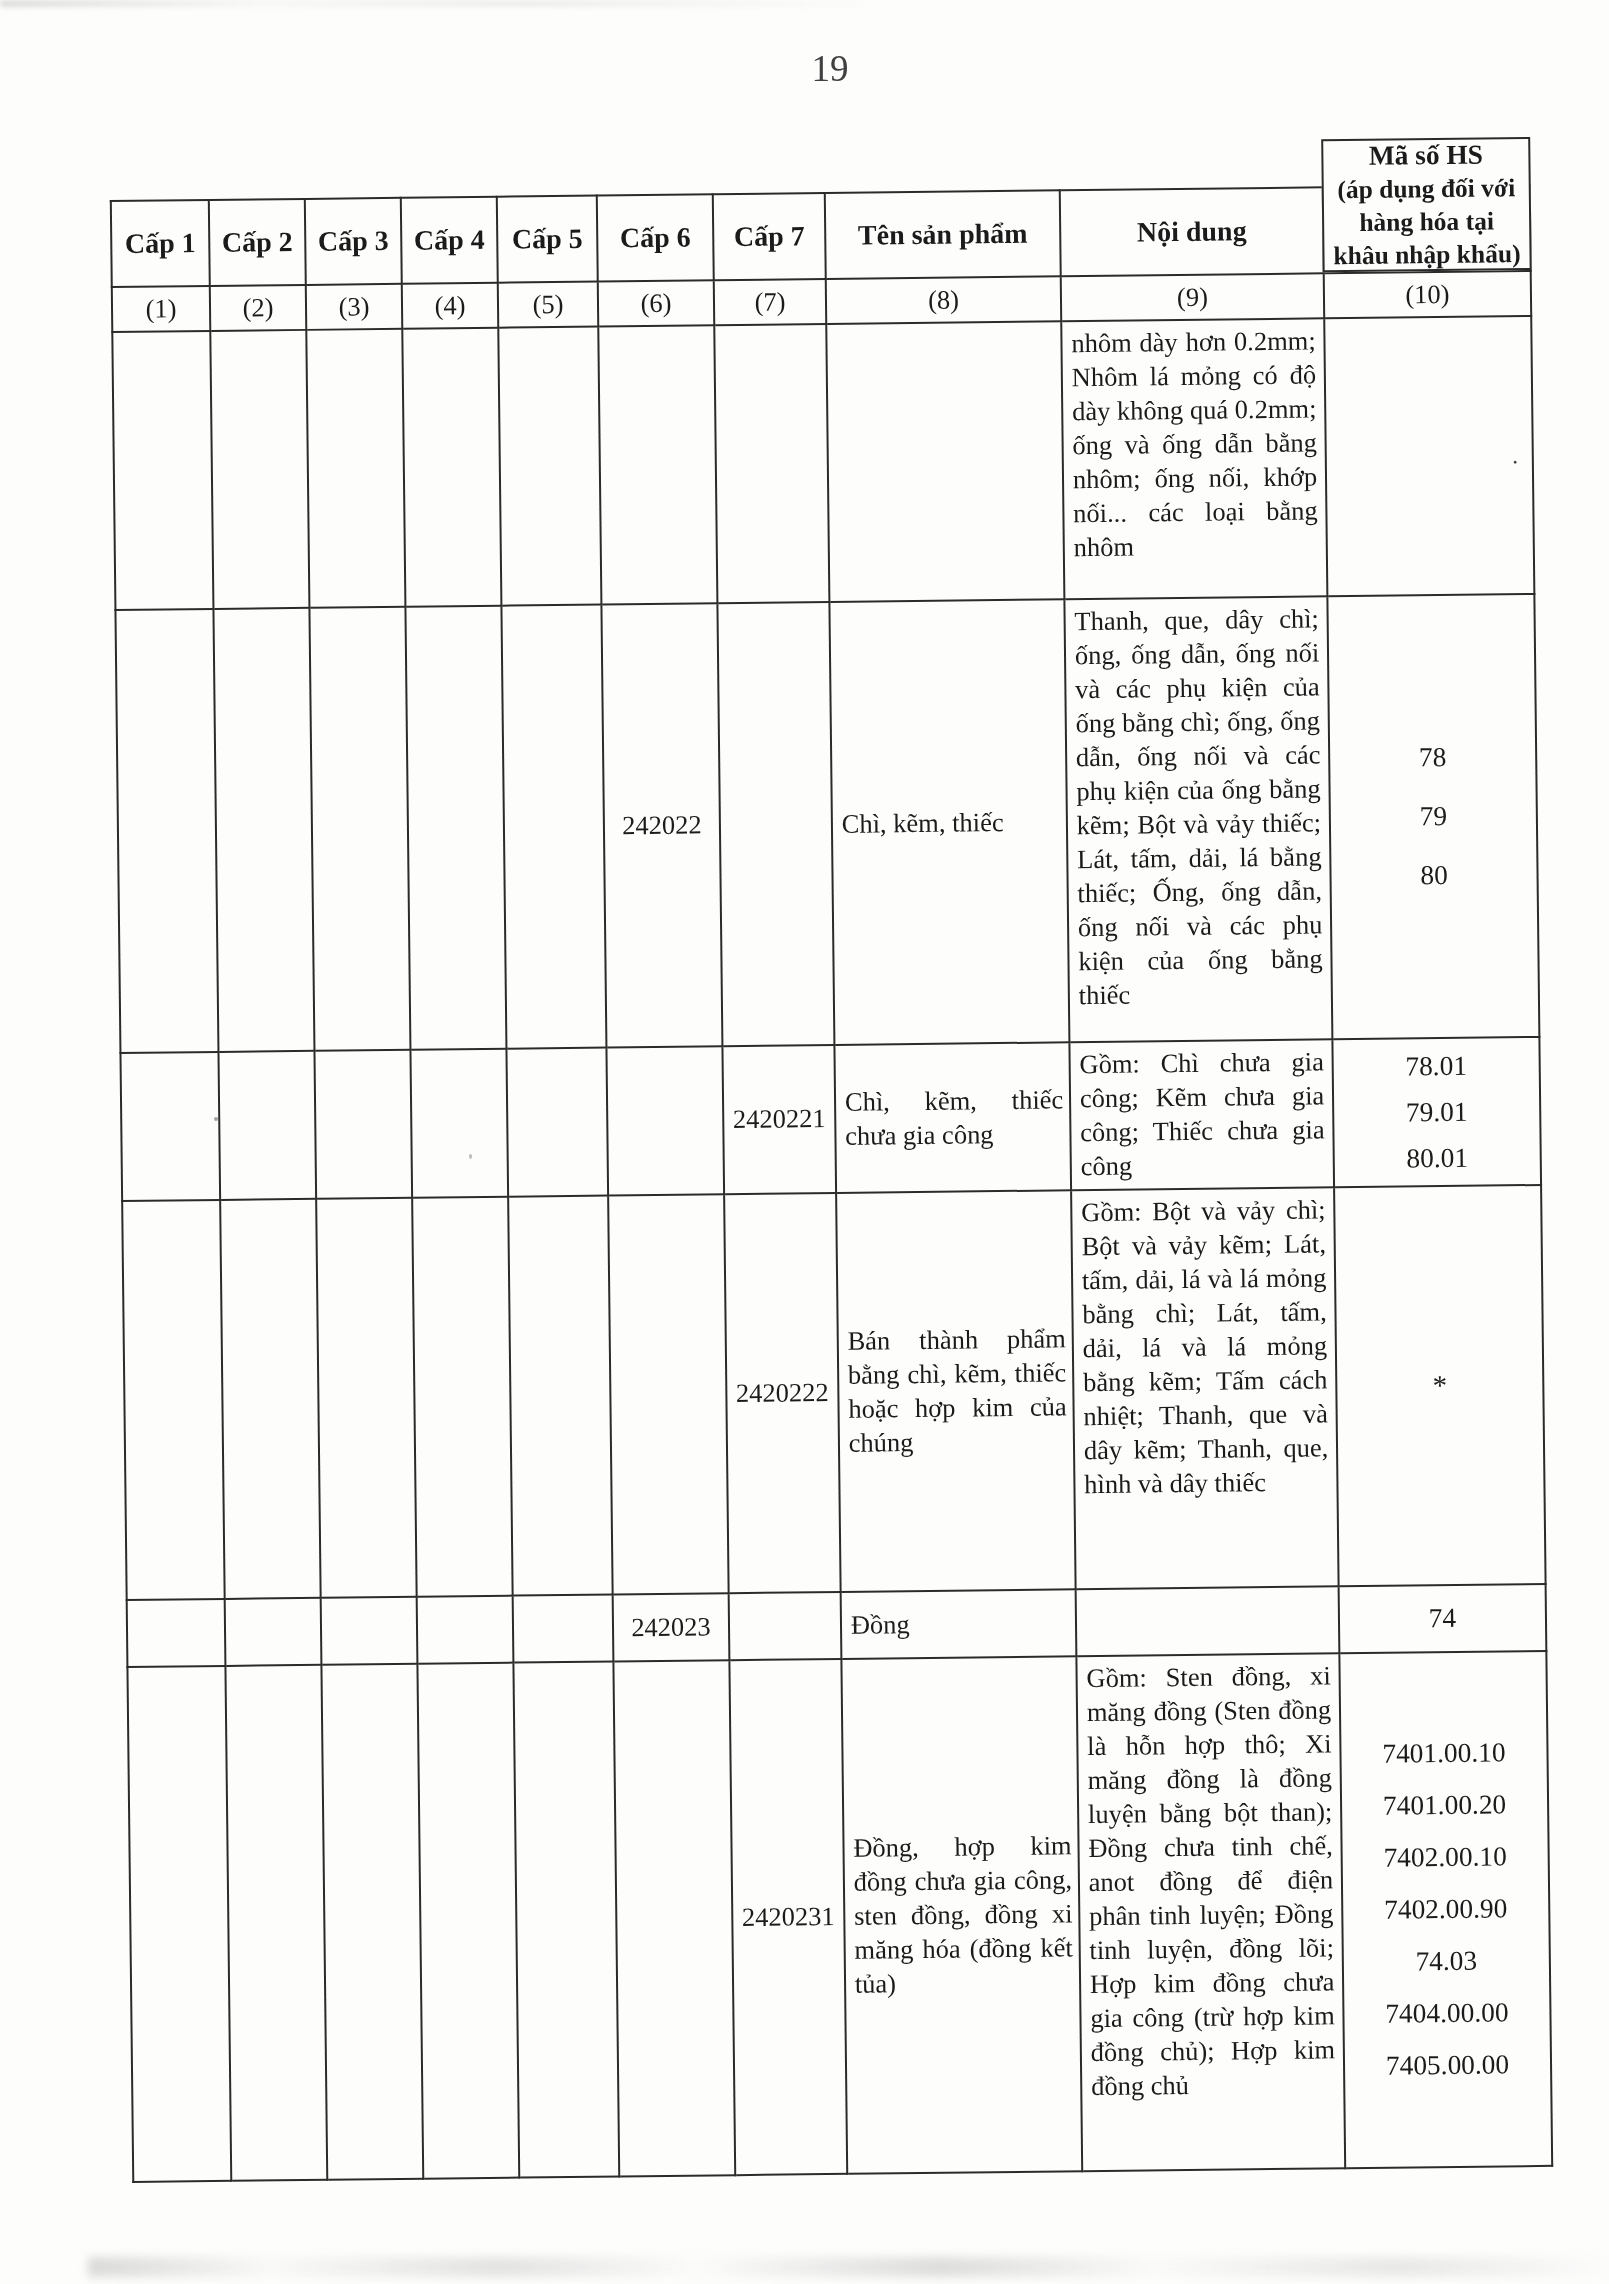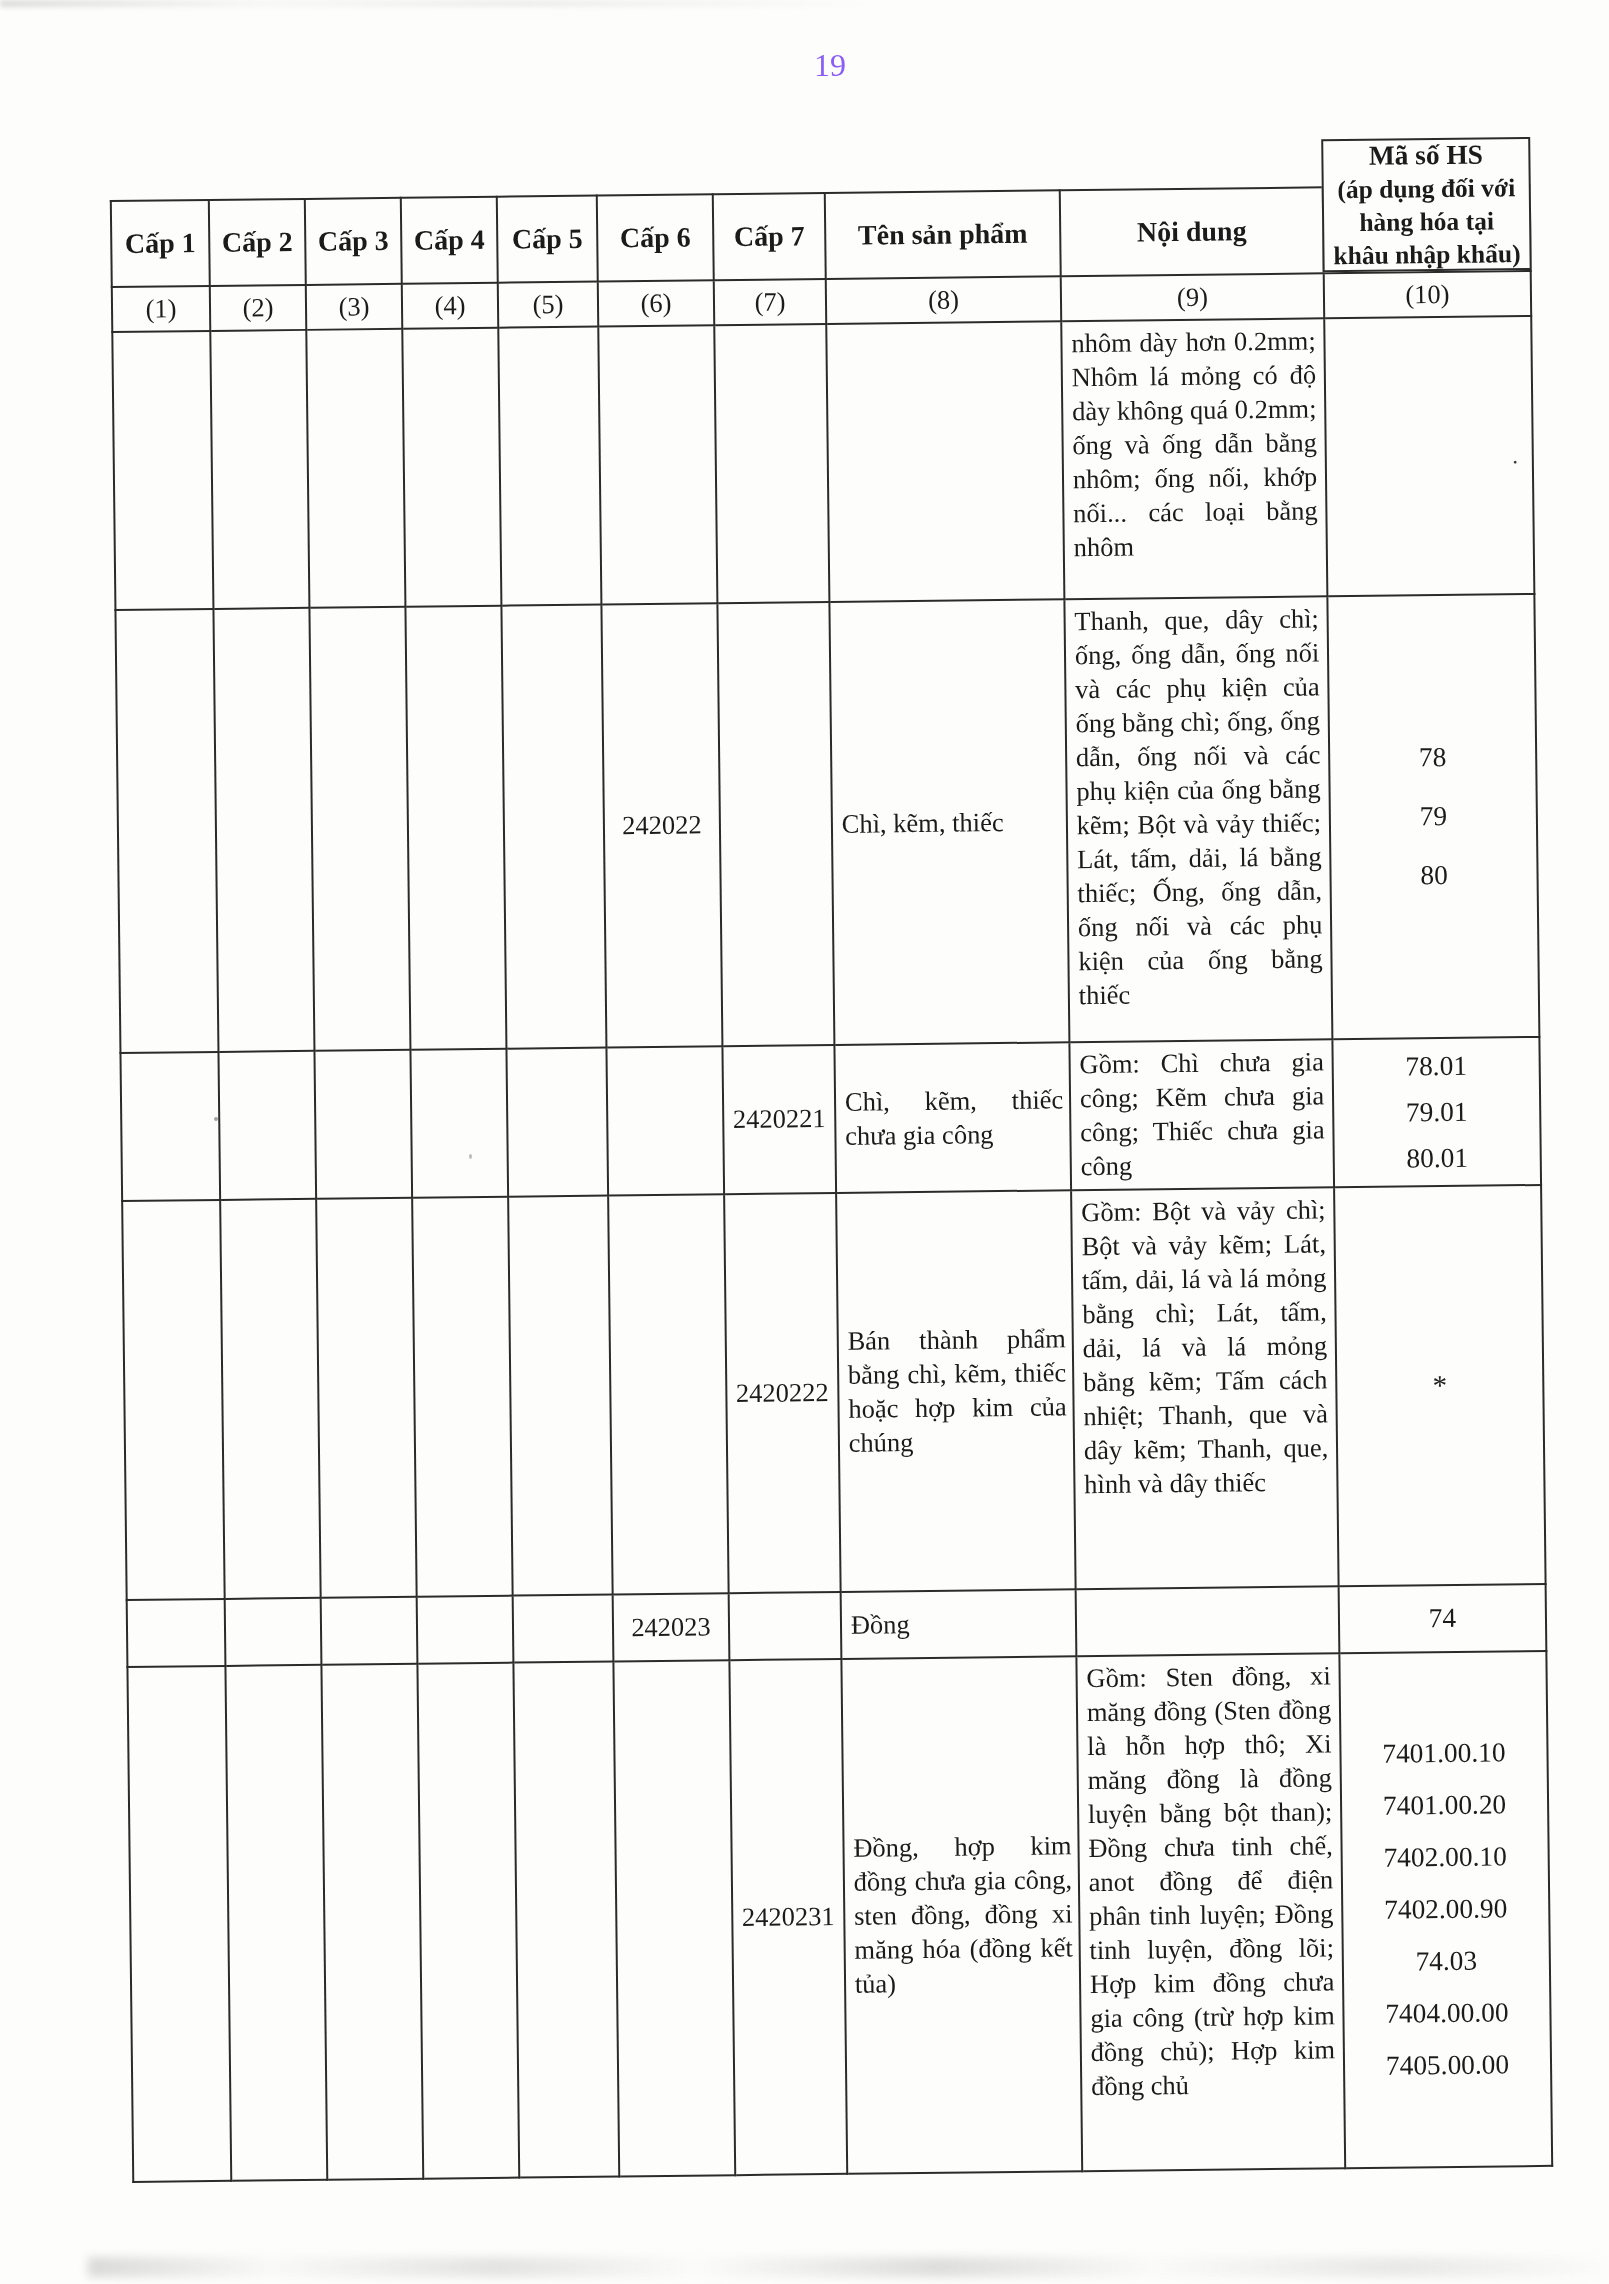--- a/index.html
+++ b/index.html
@@ -7,21 +7,21 @@
     width:1609px;height:2285px;
     background:#fdfdfc;
     font-family:"Liberation Serif","DejaVu Serif",serif;
     color:#1b1b1b;
     overflow:hidden;
   }
   #page{position:relative;width:1609px;height:2285px;overflow:hidden;}
 
   .page-number{
     position:absolute;left:121px;top:47px;width:1418px;
-    text-align:center;font-size:32px;color:#8b5cf6;
+    text-align:center;font-size:37px;color:#404040;
   }
 
   .table-wrap{
     position:absolute;left:121px;top:192px;width:1418px;
     transform:rotate(-0.65deg);
     transform-origin:50% 50%;
   }
   table{
     border-collapse:collapse;table-layout:fixed;
     width:1418px;

